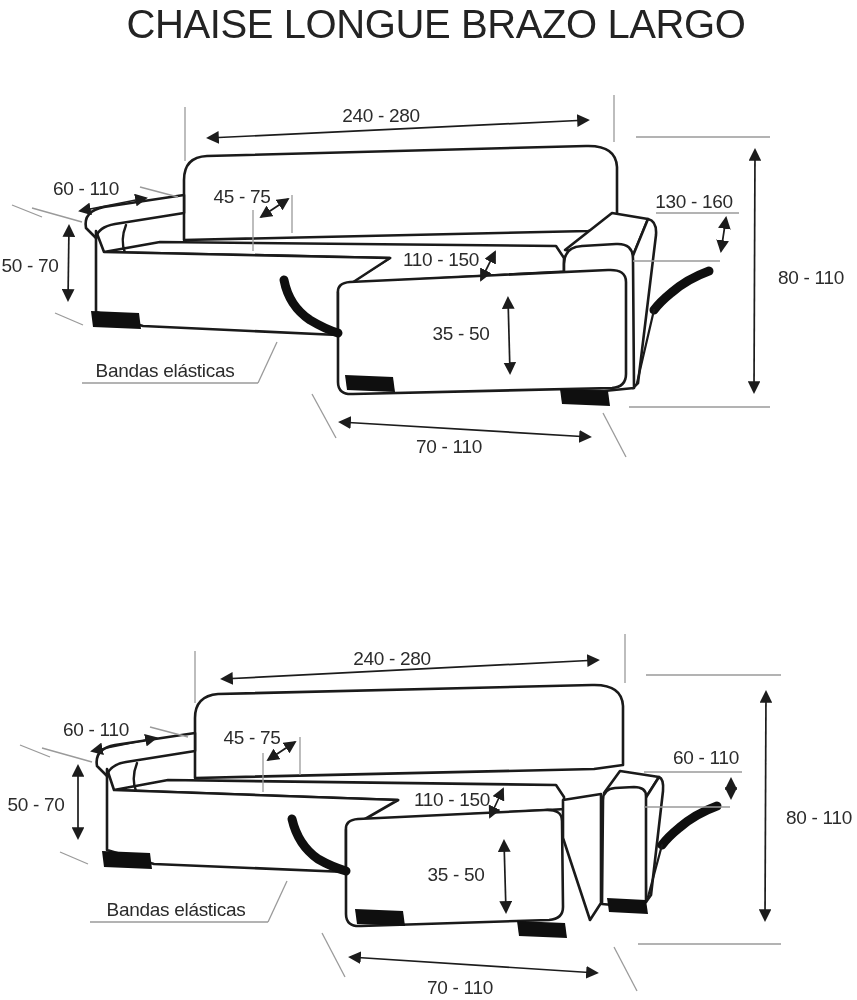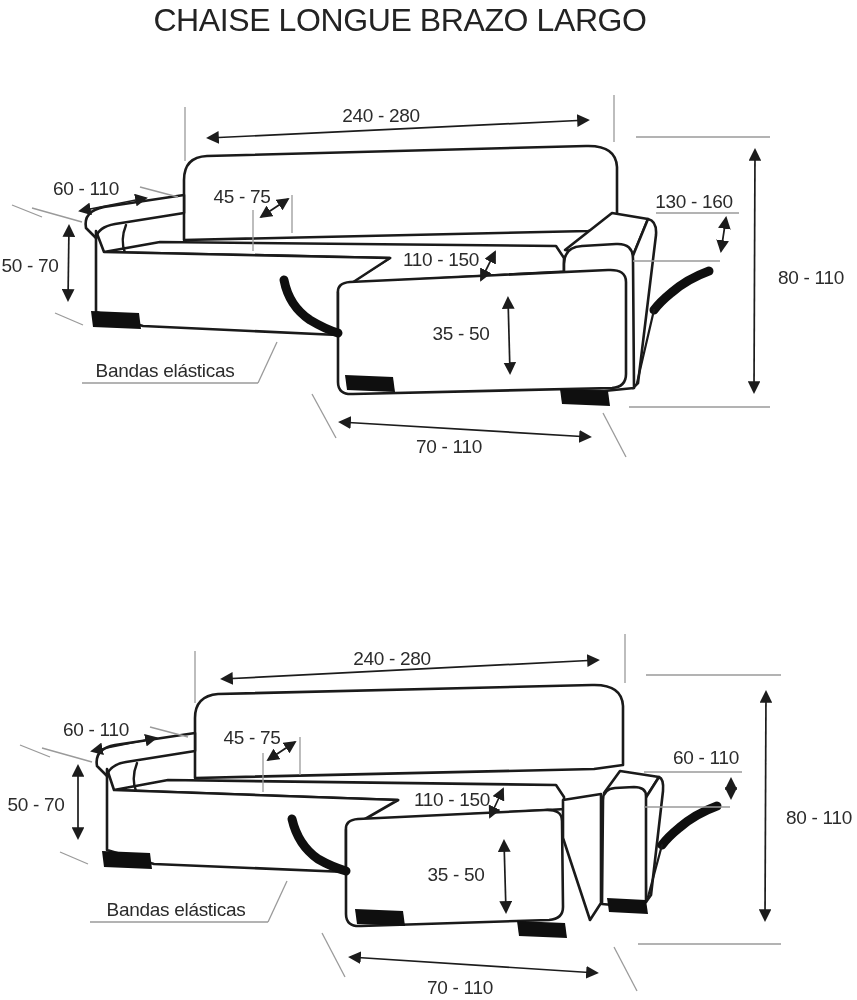--- a/index.html
+++ b/index.html
@@ -1,19 +1,19 @@
 <!DOCTYPE html>
 <html><head>
 <meta charset="utf-8">
 <style>
   html,body{margin:0;padding:0;background:#ffffff;}
   #stage{position:relative;width:857px;height:1000px;background:#ffffff;overflow:hidden;
          font-family:"Liberation Sans", sans-serif;}
-  .title{position:absolute;left:0;text-align:center;font-size:32px;letter-spacing:-0.4px;
-         color:#232323;white-space:nowrap;}
+  .title{position:absolute;left:0;text-align:center;font-size:40px;letter-spacing:-0.4px;
+         color:#232323;white-space:nowrap;padding-left:36px;}
   #title-largo{top:2px;width:800px;}
   #title-corto{top:550px;width:848px;}
   svg{position:absolute;top:0;left:0;}
   .sofa{fill:#ffffff;stroke:#1a1a1a;stroke-width:2.6;stroke-linejoin:round;stroke-linecap:round;}
   .seam{fill:none;stroke:#1a1a1a;stroke-width:2.4;stroke-linecap:round;}
   .foot{fill:#0f0f0f;stroke:none;}
   .strap{fill:none;stroke:#0f0f0f;stroke-width:9;stroke-linecap:round;}
   .cord{fill:none;stroke:#1a1a1a;stroke-width:2.2;stroke-linecap:round;}
   .dim{fill:none;stroke:#1c1c1c;stroke-width:1.7;}
   .ldr{fill:none;stroke:#9a9a9a;stroke-width:1.3;}

